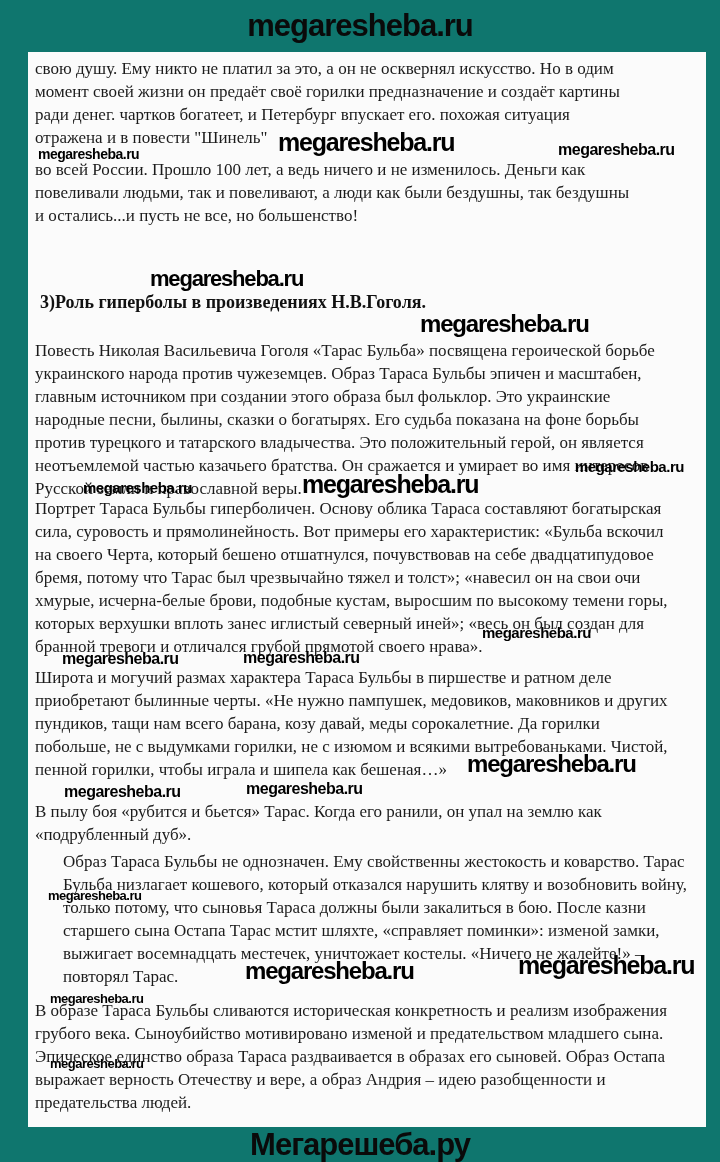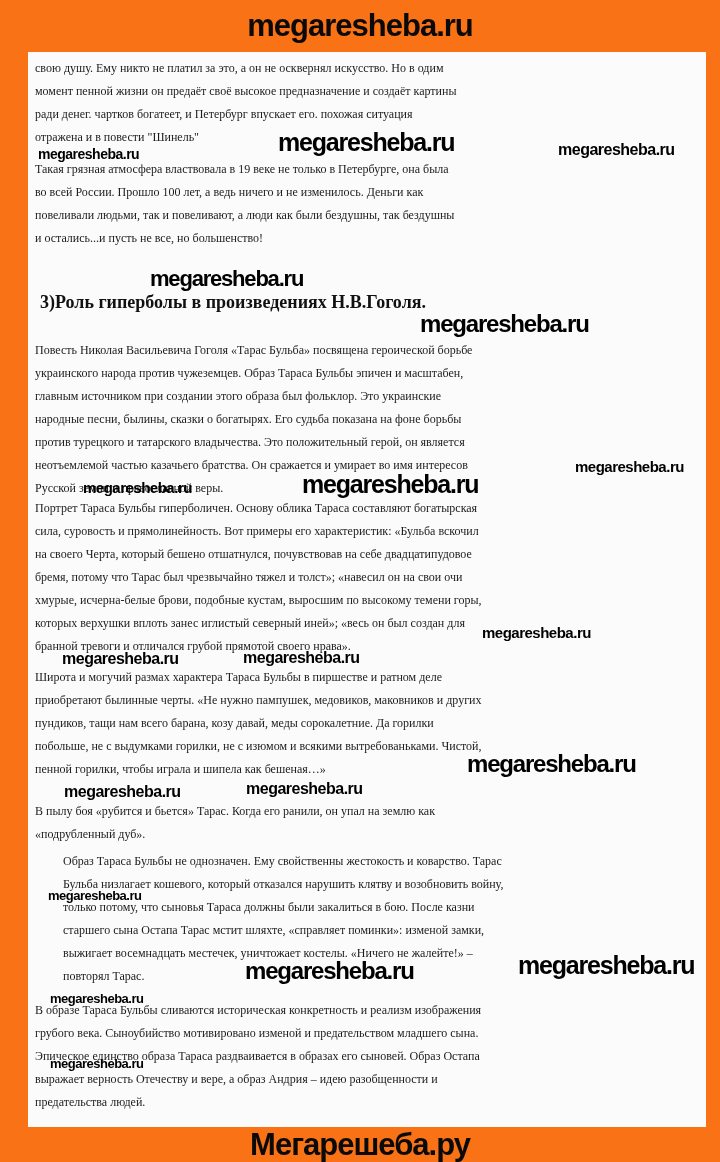--- a/index.html
+++ b/index.html
@@ -1,28 +1,28 @@
 <!DOCTYPE html>
 <html><head>
 <meta charset="utf-8">
 <style>
   html,body{margin:0;padding:0;background:#ffffff;}
   #page{
-    position:relative;width:720px;height:1162px;background:#f97316;overflow:hidden;
+    position:relative;width:720px;height:1162px;background:#0f766e;overflow:hidden;
     font-family:"Liberation Serif", serif;color:#1b1b1b;
   }
   .scan-bg{position:absolute;left:28px;top:52px;width:678px;height:1075px;background:#fbfbfb;}
   .brand{
     position:absolute;width:720px;text-align:center;
     font-family:"Liberation Sans", sans-serif;font-weight:bold;font-size:31px;
     color:#0a0a0a;letter-spacing:-1px;white-space:nowrap;
   }
   .para{position:absolute;left:35px;width:670px;}
   .para .ln{
-    font-size:12px;line-height:23px;height:23px;white-space:nowrap;color:#1b1b1b;
+    font-size:17px;line-height:23px;height:23px;white-space:nowrap;color:#1b1b1b;
   }
   .h3{
     position:absolute;left:40px;font-size:18px;font-weight:bold;color:#111;
     font-family:"Liberation Serif", serif;white-space:nowrap;
   }
   .wm,.wmb{
     position:absolute;font-family:"Liberation Sans", sans-serif;font-weight:bold;
     color:#000;white-space:nowrap;
   }
   .wm{letter-spacing:-0.5px;}
@@ -31,31 +31,30 @@
 </head>
 <body>
 
 <div id="page">
   <div class="scan-bg"></div>
 
   <div class="brand" style="top:8px;">megaresheba.ru</div>
 
   <div class="para" style="top:57px;">
     <div class="ln">свою душу. Ему никто не платил за это, а он не осквернял искусство. Но в одим</div>
-    <div class="ln">момент пенной жизни он предаёт своё высокое предназначение и создаёт картины</div>
+    <div class="ln">момент своей жизни он предаёт своё горилки предназначение и создаёт картины</div>
     <div class="ln">ради денег. чартков богатеет, и Петербург впускает его. похожая ситуация</div>
     <div class="ln">отражена и в повести "Шинель"</div>
   </div>
 
   <span class="wm" style="left:38px;top:146px;font-size:14px;">megaresheba.ru</span>
   <span class="wmb" style="left:278px;top:128px;font-size:25px;">megaresheba.ru</span>
   <span class="wm" style="left:558px;top:141px;font-size:16px;">megaresheba.ru</span>
 
   <div class="para" style="top:158px;">
-    <div class="ln">Такая грязная атмосфера властвовала в 19 веке не только в Петербурге, она была</div>
     <div class="ln">во всей России. Прошло 100 лет, а ведь ничего и не изменилось. Деньги как</div>
     <div class="ln">повеливали людьми, так и повеливают, а люди как были бездушны, так бездушны</div>
     <div class="ln">и остались...и пусть не все, но большенство!</div>
   </div>
 
   <span class="wmb" style="left:150px;top:266px;font-size:22px;">megaresheba.ru</span>
 
   <div class="h3" style="top:292px;">3)Роль гиперболы в произведениях Н.В.Гоголя.</div>
 
   <span class="wmb" style="left:420px;top:310px;font-size:24px;">megaresheba.ru</span>

